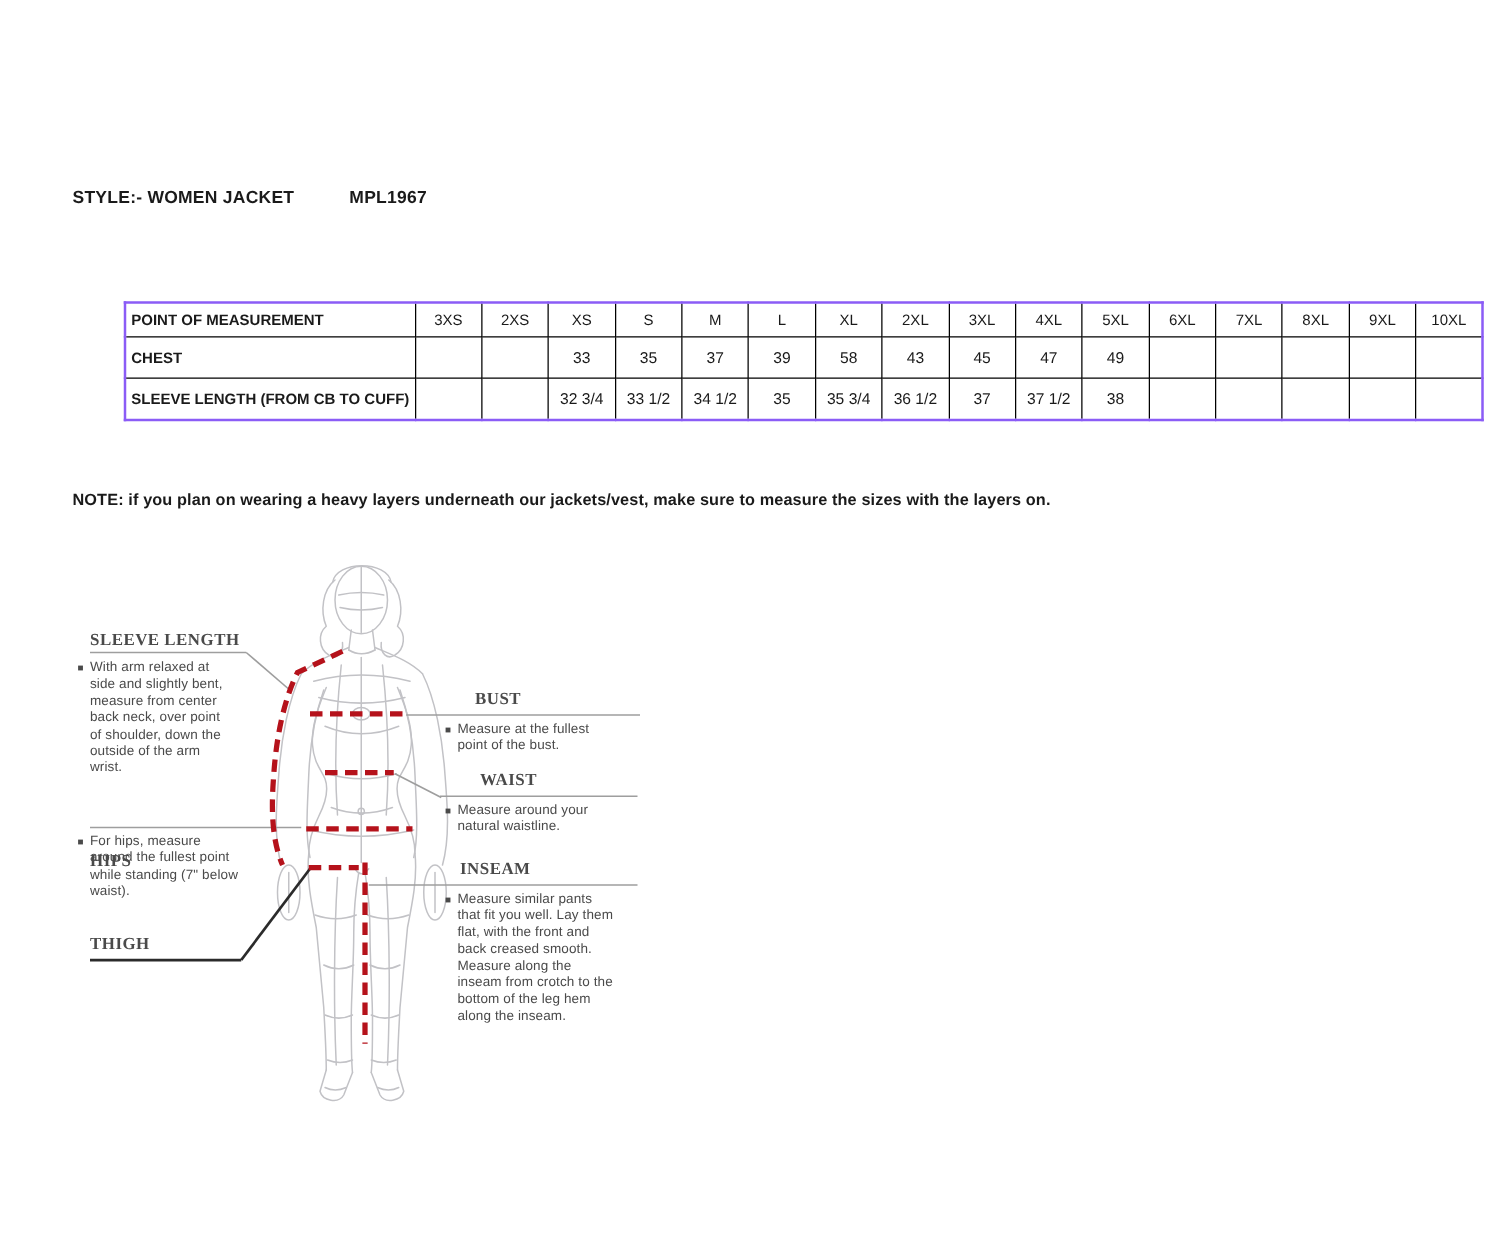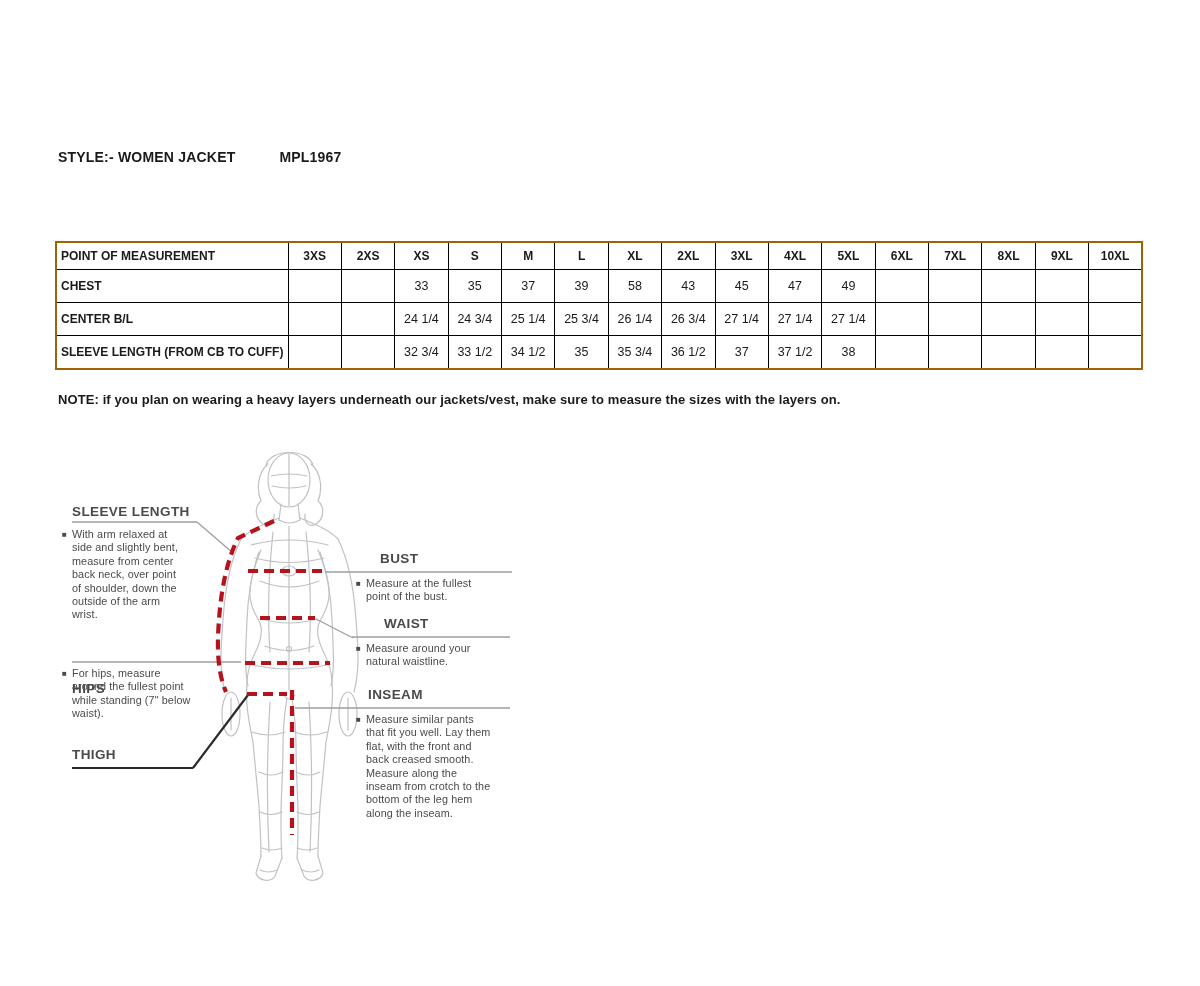--- a/index.html
+++ b/index.html
@@ -10,27 +10,28 @@
   .doc-title{
     position:absolute;left:58px;top:149px;font-size:14px;font-weight:bold;
     letter-spacing:.2px;white-space:nowrap;text-align:right;
   }
   .doc-title .code{margin-left:44px;}
 
   
   .size-table-wrap{position:absolute;left:55px;top:241px;width:1088px;}
   table.size-table{
     border-collapse:collapse;table-layout:fixed;width:100%;
-    border:2px solid #a16207;
+    border:2px solid #8b5cf6;
+    margin-left:44px;
   }
   table.size-table th, table.size-table td{
     border:1px solid #000;font-size:12.5px;text-align:center;
     padding:0 2px;overflow:hidden;white-space:nowrap;
   }
-  table.size-table thead th{height:26px;font-weight:bold;font-size:12px;}
+  table.size-table thead th{height:26px;font-weight:normal;font-size:12px;}
   table.size-table tbody tr{height:33px;}
   table.size-table .rowlabel{
     text-align:left;font-weight:bold;padding-left:4px;font-size:12px;
   }
   table.size-table col.c-label{width:232px;}
 
   .doc-note{
     position:absolute;left:58px;top:392px;font-size:13px;font-weight:bold;
     letter-spacing:.1px;white-space:nowrap;
   }
@@ -39,21 +40,21 @@
   .diagram{position:absolute;left:55px;top:440px;width:560px;height:460px;}
   .diagram svg{position:absolute;left:0;top:0;}
   .fig-line{fill:none;stroke:var(--figure-outline);stroke-width:1.2;stroke-linecap:round;stroke-linejoin:round;}
   .measure{fill:none;stroke:var(--measure-line);stroke-width:4.2;stroke-dasharray:10 6;stroke-linecap:butt;}
   .leader{fill:none;stroke:var(--leader-line);stroke-width:1.3;}
   .leader-dark{fill:none;stroke:var(--thigh-leader);stroke-width:2.2;}
 
   .dlabel{position:absolute;color:var(--label-text);}
   .dlabel h3{
     margin:0;font-size:13.5px;font-weight:bold;letter-spacing:.4px;
-    color:var(--label-text);white-space:nowrap;
+    color:var(--label-text);white-space:nowrap;font-family:Liberation Serif, serif;
   }
   .dtext{
     position:absolute;display:flex;gap:5px;color:var(--label-text);
     font-size:10.8px;line-height:13.4px;letter-spacing:.1px;
   }
   .dtext .bullet{font-size:8px;line-height:13px;flex:0 0 auto;}
 </style>
 </head>
 <body>
 
@@ -101,39 +102,20 @@
           <td>45</td>
           <td>47</td>
           <td>49</td>
           <td></td>
           <td></td>
           <td></td>
           <td></td>
           <td></td>
         </tr>
         <tr>
-          <th class="rowlabel">CENTER B/L</th>
-          <td></td>
-          <td></td>
-          <td>24 1/4</td>
-          <td>24 3/4</td>
-          <td>25 1/4</td>
-          <td>25 3/4</td>
-          <td>26 1/4</td>
-          <td>26 3/4</td>
-          <td>27 1/4</td>
-          <td>27 1/4</td>
-          <td>27 1/4</td>
-          <td></td>
-          <td></td>
-          <td></td>
-          <td></td>
-          <td></td>
-        </tr>
-        <tr>
           <th class="rowlabel">SLEEVE LENGTH (FROM CB TO CUFF)</th>
           <td></td>
           <td></td>
           <td>32 3/4</td>
           <td>33 1/2</td>
           <td>34 1/2</td>
           <td>35</td>
           <td>35 3/4</td>
           <td>36 1/2</td>
           <td>37</td>

